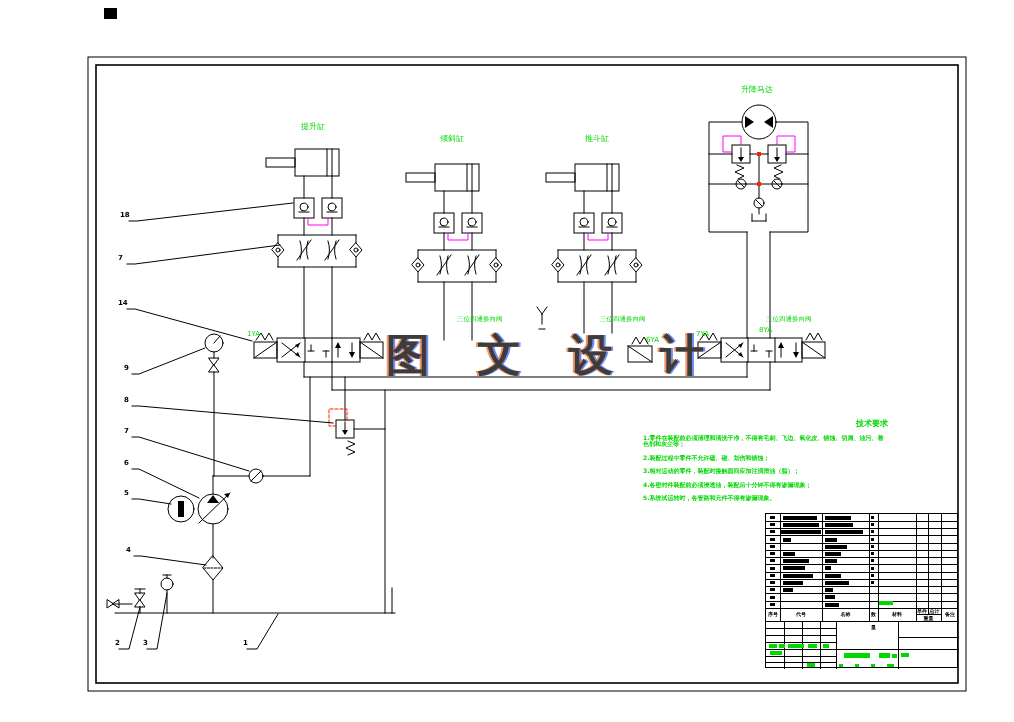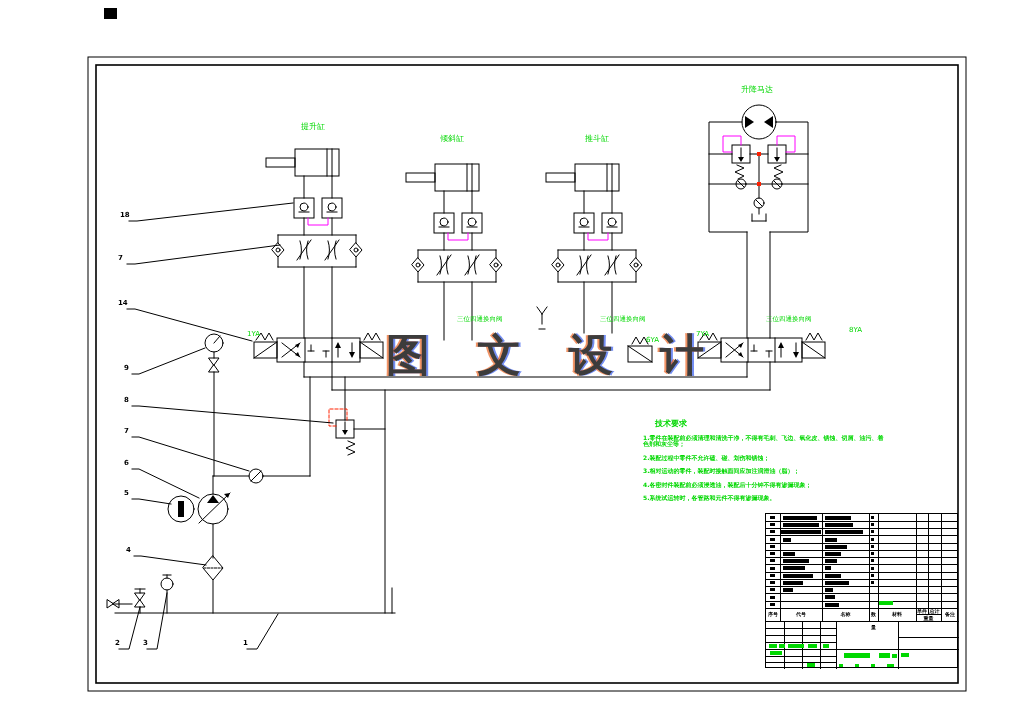--- a/index.html
+++ b/index.html
@@ -16,21 +16,21 @@
   svg.linework .thick{stroke-width:1.6;}
   .g-label{position:absolute;color:#00d800;font-weight:normal;white-space:nowrap;
            font-size:8px;line-height:1;}
   .ya{font-size:7px;}
   .vname{font-size:6.5px;}
   .balloon{position:absolute;color:#000;font-weight:bold;font-size:7px;line-height:1;}
   .wm{position:absolute;left:386px;top:333px;font-family:"DejaVu Serif",serif;
       font-weight:bold;font-size:44px;line-height:1;color:#3c3c3c;letter-spacing:16px;
       text-shadow:-2px 0 rgba(235,90,20,.65), 2px 0 rgba(40,80,235,.65);}
   .notes{position:absolute;left:643px;top:418px;width:245px;color:#00d800;}
-  .notes .nt{font-size:8px;font-weight:bold;margin:0 0 6px 12px;}
+  .notes .nt{font-size:8px;font-weight:bold;margin:0 0 6px 12px;text-align:right;}
   .notes .ni{font-size:6px;font-weight:bold;line-height:1;margin-bottom:7.5px;}
   
   .tblock{position:absolute;left:765px;top:513px;width:193px;height:155px;
           border:1px solid #000;box-sizing:border-box;font-size:5px;color:#000;}
   .tb-v{position:absolute;top:0;width:1px;background:#000;}
   .tb-h{position:absolute;left:0;height:1px;background:#000;}
   .prow{position:absolute;left:0;width:100%;height:1px;background:#000;}
   .blob{position:absolute;background:#000;height:4px;}
   .gblob{position:absolute;background:#00d800;}
   .hcell{position:absolute;text-align:center;line-height:13px;height:13px;top:94px;
@@ -308,21 +308,21 @@
 
   <div class="wm">图 文 设 计</div>
 
   <div class="g-label" style="left:301px;top:123px;">提升缸</div>
   <div class="g-label" style="left:440px;top:135px;">倾斜缸</div>
   <div class="g-label" style="left:585px;top:135px;">推斗缸</div>
   <div class="g-label" style="left:741px;top:86px;">升降马达</div>
   <div class="g-label ya" style="left:247px;top:331px;text-align:right;">1YA</div>
   <div class="g-label ya" style="left:646px;top:329px;margin-top:8px;">6YA</div>
   <div class="g-label ya" style="left:696px;top:331px;">7YA</div>
-  <div class="g-label ya" style="left:849px;top:327px;">8YA</div>
+  <div class="g-label ya" style="left:759px;top:327px;">8YA</div>
   <div class="g-label vname" style="left:457px;top:316px;">三位四通换向阀</div>
   <div class="g-label vname" style="left:600px;top:316px;">三位四通换向阀</div>
   <div class="g-label vname" style="left:766px;top:316px;">三位四通换向阀</div>
 
   <div class="balloon" style="left:120px;top:212px;">18</div>
   <div class="balloon" style="left:118px;top:255px;">7</div>
   <div class="balloon" style="left:118px;top:300px;">14</div>
   <div class="balloon" style="left:124px;top:365px;">9</div>
   <div class="balloon" style="left:124px;top:397px;">8</div>
   <div class="balloon" style="left:124px;top:428px;">7</div>

